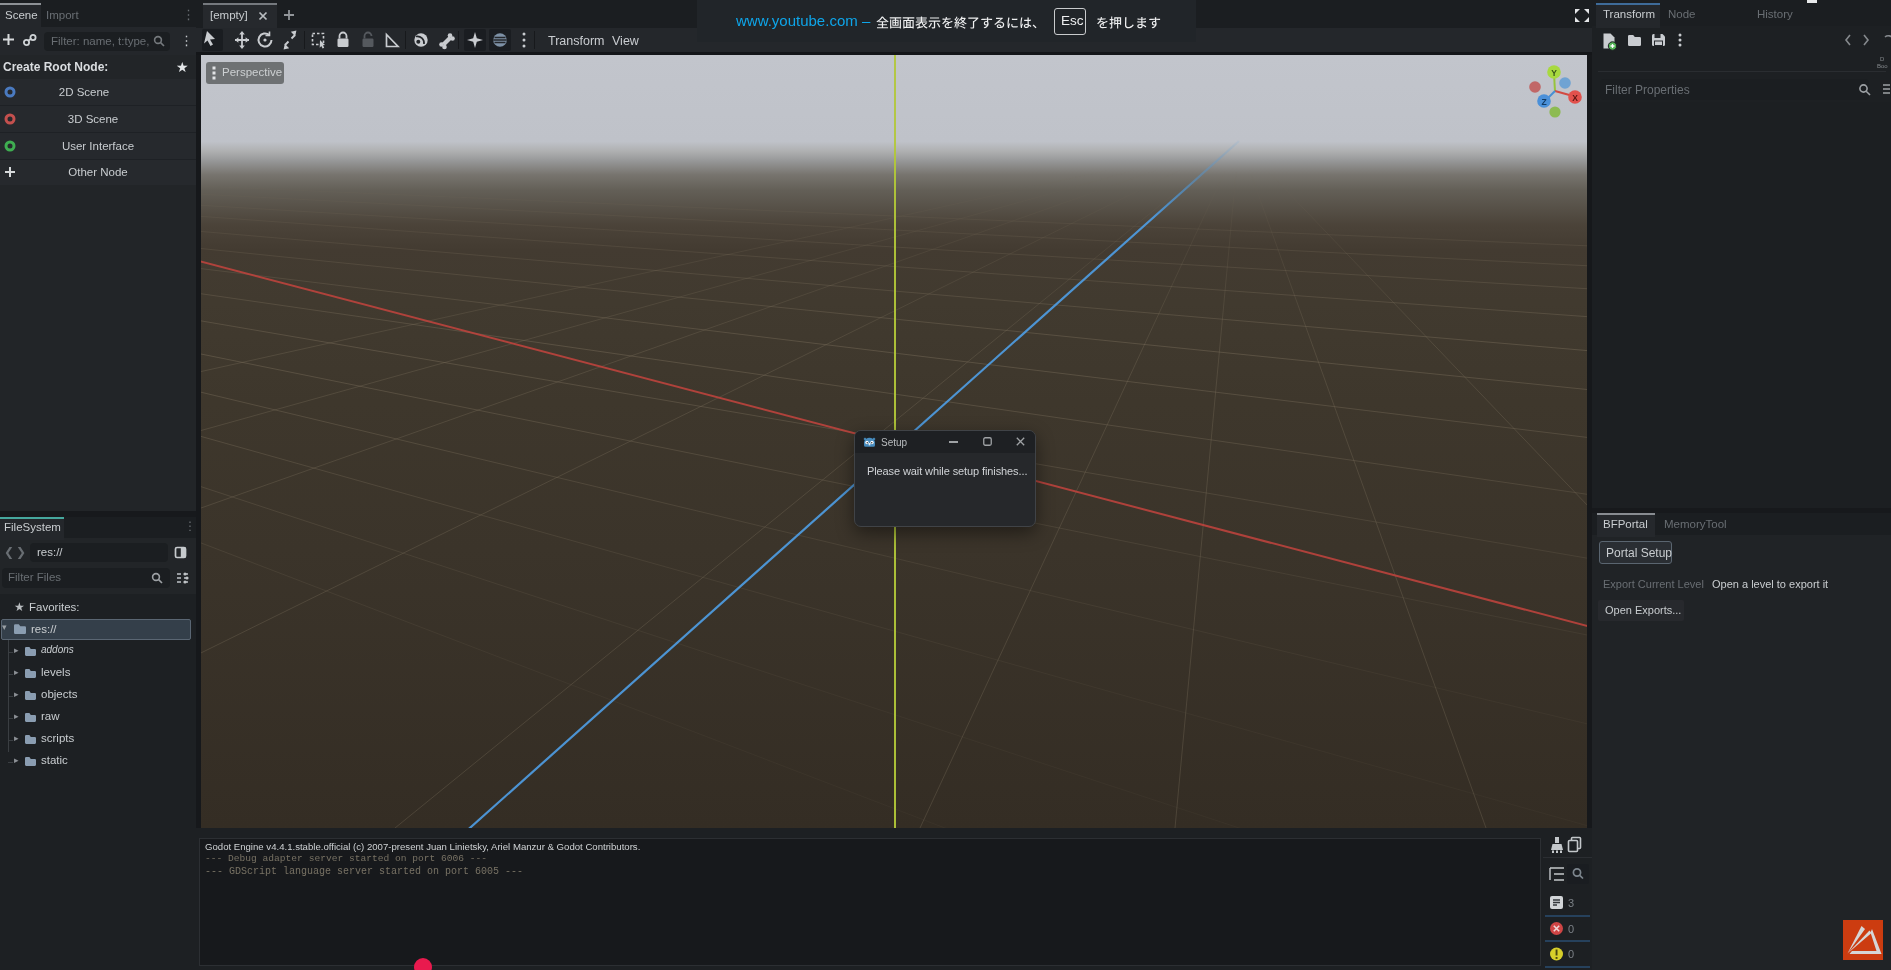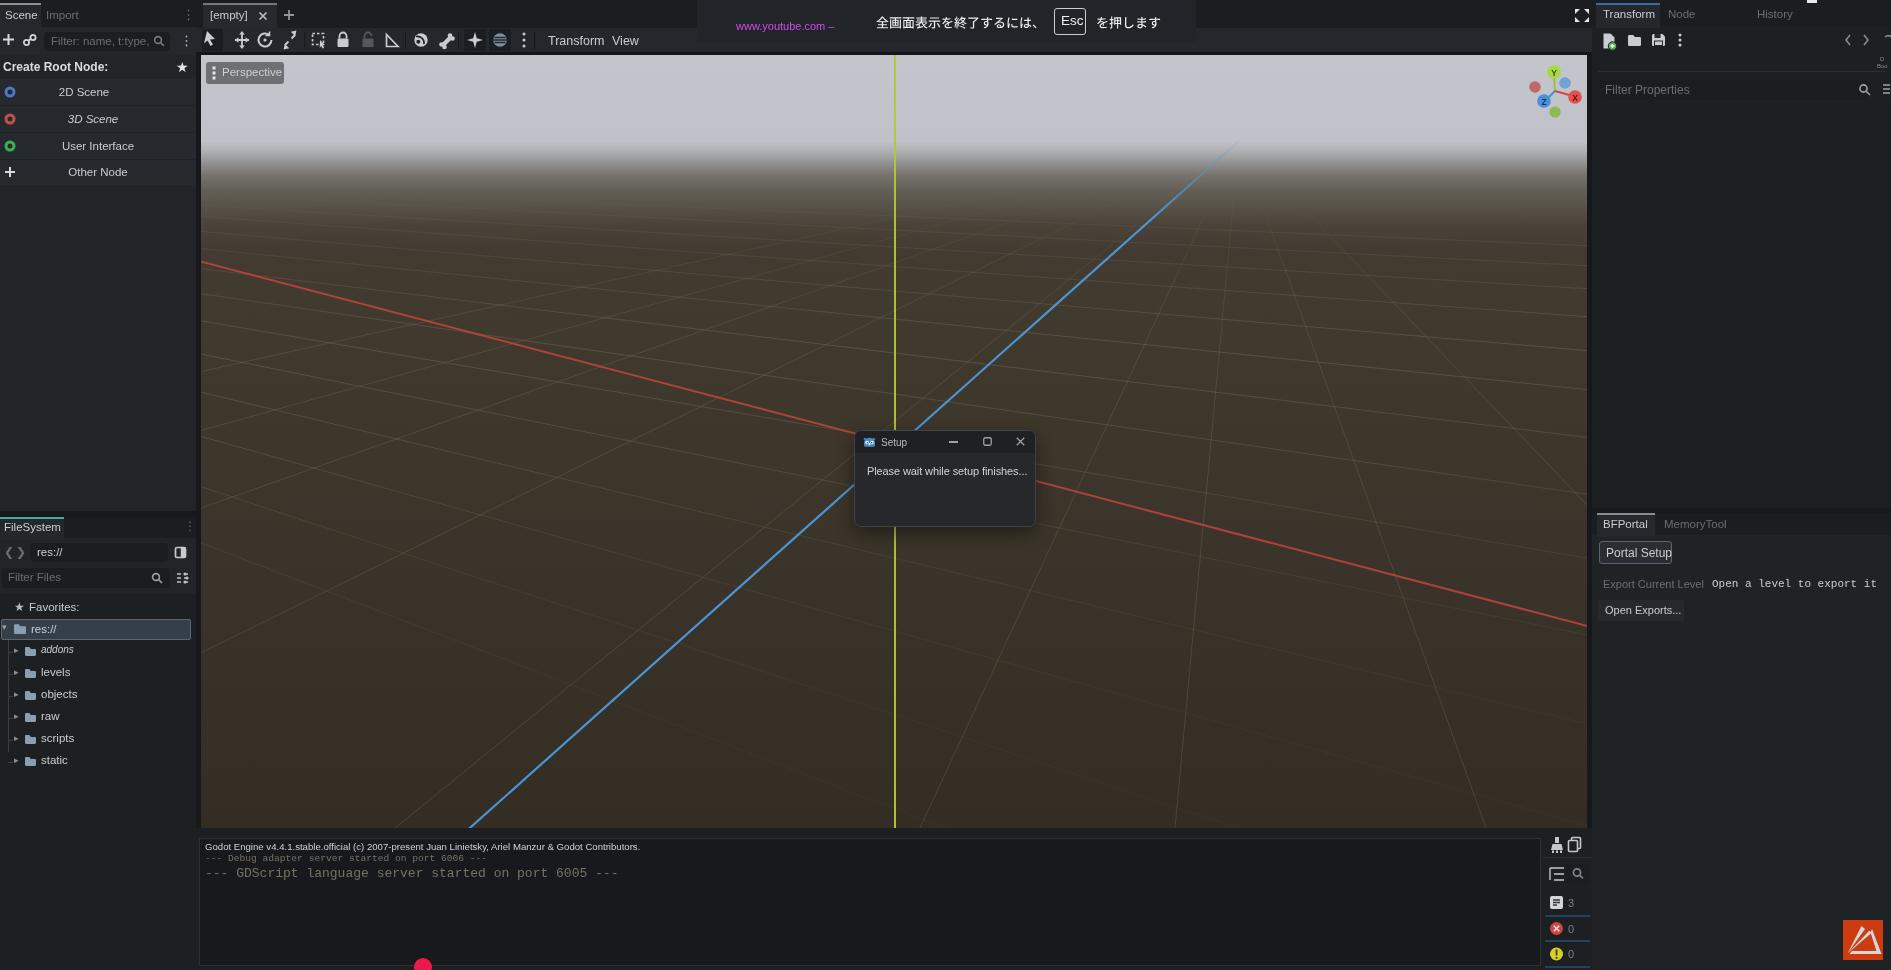--- a/index.html
+++ b/index.html
@@ -46,21 +46,21 @@
   <svg class="abs" style="left:4px;top:113px;" width="12" height="12">
         <circle cx="6" cy="6" r="4" fill="none" stroke="#c4504e" stroke-width="3"></circle>
       </svg>
   <svg class="abs" style="left:4px;top:140px;" width="12" height="12">
         <circle cx="6" cy="6" r="4" fill="none" stroke="#3fae51" stroke-width="3"></circle>
       </svg>
   <svg class="abs" style="left:4px;top:166px;" width="12" height="12">
         <path d="M6 1v10M1 6h10" stroke="#d6d9db" stroke-width="2"></path>
       </svg>
   <div class="abs txt" style="left:0;top:86px;width:168px;text-align:center;">2D Scene</div>
-  <div class="abs txt" style="left:0;top:113px;width:186px;text-align:center;font-style:italic;">3D Scene</div>
+  <div class="abs txt" style="left:0;top:113px;width:186px;text-align:center;">3D Scene</div>
   <div class="abs txt" style="left:0;top:140px;width:196px;text-align:center;">User Interface</div>
   <div class="abs txt" style="left:0;top:166px;width:196px;text-align:center;">Other Node</div>
   <div class="abs" style="left:0;top:511px;width:196px;height:6px;background:#17191c;"></div>
   <div class="abs" style="left:0;top:517px;width:196px;height:453px;background:#222528;"></div>
   <div class="abs" style="left:0;top:517px;width:196px;height:21px;background:#1b1e21;"></div>
   <div class="abs" style="left:0;top:517px;width:64px;height:21px;background:#24272b;border-top:2px solid #46a89e;"></div>
   <div class="abs txt" style="left:4px;top:521px;font-size:11.5px;">FileSystem</div>
   <div class="abs dim" style="left:184px;top:519px;font-size:12px;">⋮</div>
   <div class="abs dim" style="left:4px;top:545px;font-size:12px;">❮</div>
   <div class="abs dim" style="left:16px;top:545px;font-size:12px;">❯</div>
@@ -311,21 +311,21 @@
           <text x="65" y="40.5" text-anchor="middle" font-size="8.5" font-weight="bold" fill="#5a1512" font-family="Liberation Sans">X</text>
 <circle cx="34" cy="41" r="6.8" fill="#4a90d9"></circle>
           <text x="34" y="44.5" text-anchor="middle" font-size="8.5" font-weight="bold" fill="#123a63" font-family="Liberation Sans">Z</text>
 <circle cx="45" cy="52" r="5.6" fill="#84ba3d" opacity="0.85"></circle>
 </svg>
 </div>
   <div class="abs" style="left:0;top:828px;width:1396px;height:142px;background:#1d2023;"></div>
   <div class="abs" style="left:3px;top:838px;width:1342px;height:128px;background:#17191c;border:1px solid #2c2f33;box-sizing:border-box;"></div>
   <div class="abs" style="left:9px;top:841px;font-family:Liberation Sans, sans-serif;font-size:9.6px;color:#cfd2d4;white-space:pre;">Godot Engine v4.4.1.stable.official (c) 2007-present Juan Linietsky, Ariel Manzur &amp; Godot Contributors.</div>
   <div class="abs" style="left:9px;top:853px;font-family:'Liberation Mono',monospace;font-size:9.6px;color:#787264;white-space:pre;">--- Debug adapter server started on port 6006 ---</div>
-  <div class="abs" style="left:9px;top:866px;font-family:'Liberation Mono',monospace;font-size:13px;color:#787264;white-space:pre;">--- GDScript language server started on port 6005 ---</div>
+  <div class="abs" style="left:9px;top:866px;font-family:'Liberation Mono',monospace;font-size:10px;color:#787264;white-space:pre;">--- GDScript language server started on port 6005 ---</div>
 <svg class="abs" style="left:1347px;top:832px;" width="49" height="138" viewBox="0 0 49 138">
 <g fill="#c3c7ca">
           <path d="M12 5h4v6h-4z"></path>
           <path d="M9.5 12h9l1.5 6h-12z"></path>
           <rect x="9" y="18.5" width="2" height="2.5"></rect>
           <rect x="13" y="18.5" width="2" height="2.5"></rect>
           <rect x="17" y="18.5" width="2" height="2.5"></rect>
         </g>
 <g fill="none" stroke="#c3c7ca" stroke-width="1.6">
           <rect x="28.5" y="5.5" width="9" height="11" rx="1"></rect>
@@ -397,21 +397,21 @@
   <div class="abs" style="left:0;top:102px;width:299px;height:406px;background:#1c1f22;"></div>
   <div class="abs" style="left:0;top:508px;width:299px;height:5px;background:#17191c;"></div>
   <div class="abs" style="left:0;top:513px;width:299px;height:457px;background:#202326;"></div>
   <div class="abs" style="left:0;top:513px;width:299px;height:22px;background:#1b1e21;"></div>
   <div class="abs" style="left:5px;top:513px;width:58px;height:22px;background:#25282c;border-top:2px solid #888c91;"></div>
   <div class="abs txt" style="left:11px;top:518px;font-size:11.5px;">BFPortal</div>
   <div class="abs txt dim" style="left:72px;top:518px;font-size:11.5px;">MemoryTool</div>
   <div class="abs" style="left:7px;top:541px;width:73px;height:23px;background:#2a2e33;border:1px solid #5a6570;border-radius:3px;box-sizing:border-box;"></div>
   <div class="abs txt" style="left:14px;top:546px;font-size:12px;">Portal Setup</div>
   <div class="abs dim" style="left:11px;top:578px;font-size:11px;">Export Current Level</div>
-  <div class="abs txt" style="left:120px;top:578px;font-size:11px;font-family:Liberation Mono, monospace;">Open a level to export it</div>
+  <div class="abs txt" style="left:120px;top:578px;font-size:11px;">Open a level to export it</div>
   <div class="abs" style="left:6px;top:600px;width:86px;height:21px;background:#27292d;border-radius:2px;"></div>
   <div class="abs txt" style="left:13px;top:604px;font-size:11px;">Open Exports...</div>
 </div>
 <div class="abs" style="left:854px;top:430px;width:182px;height:97px;background:#26282b;border:1px solid #404347;border-radius:7px;box-shadow:0 6px 18px rgba(0,0,0,0.45);box-sizing:border-box;">
 <div style="position:absolute;left:0;top:0;width:100%;height:22px;background:#1e2023;border-radius:6px 6px 0 0;"></div>
 <svg style="position:absolute;left:8px;top:5px;" width="13" height="12" viewBox="0 0 26 24">
         <path d="M2 14c0-2 .5-4 1.5-5.5L1 6l3-3 2.6 2.3A10.5 10.5 0 0 1 13 3.5c2.5 0 4.7.7 6.4 1.8L22 3l3 3-2.5 2.5c1 1.6 1.5 3.5 1.5 5.5v4.5a3 3 0 0 1-3 3H5a3 3 0 0 1-3-3z" fill="#478cbf"></path>
         <circle cx="8" cy="13" r="3.4" fill="#fff"></circle>
         <circle cx="18" cy="13" r="3.4" fill="#fff"></circle>
         <circle cx="8.6" cy="13.4" r="1.6" fill="#414042"></circle>
@@ -422,21 +422,21 @@
 <div style="position:absolute;left:94px;top:10px;width:9px;height:1.5px;background:#9fa2a5;"></div>
 <svg style="position:absolute;left:128px;top:6px;" width="9" height="9">
         <rect x="0.75" y="0.75" width="7.5" height="7.5" rx="1.5" fill="none" stroke="#9fa2a5" stroke-width="1.3"></rect>
       </svg>
 <svg style="position:absolute;left:161px;top:6px;" width="9" height="9">
         <path d="M0.8 0.8l7.4 7.4M8.2 0.8L0.8 8.2" stroke="#9fa2a5" stroke-width="1.3"></path>
       </svg>
 <div style="position:absolute;left:12px;top:34px;color:#d0d3d6;font-size:11px;letter-spacing:-0.1px;white-space:nowrap;">Please wait while setup finishes...</div>
 </div>
 <div class="abs" style="left:697px;top:0;width:499px;height:42px;background:#212529;"></div>
-<div class="abs" style="left:736px;top:20px;color:#d946ef;font-size:11px;white-space:nowrap;">www.youtube.com –</div>
+<div class="abs" style="left:736px;top:12px;color:#0ea5e9;font-size:15px;white-space:nowrap;">www.youtube.com –</div>
 <svg class="abs" style="left:876px;top:0;" width="180" height="42" viewBox="0 0 180 42">
       <g fill="#eeeff0" transform="translate(0,27.5)">
         <path transform="translate(0.00,0) scale(0.0130,-0.0130)" d="M496 756Q465 711 422 663Q378 614 324 567Q271 519 211 475Q152 432 89 396Q80 412 63 433Q46 455 31 468Q118 515 198 579Q278 642 343 712Q407 782 445 846H538Q578 790 628 736Q678 682 736 635Q793 587 853 547Q913 508 972 480Q955 463 940 442Q924 420 912 400Q854 433 795 475Q735 517 679 565Q624 612 576 661Q529 710 496 756ZM158 254H841V174H158ZM205 477H800V396H205ZM76 25H930V-57H76ZM449 442H545V-21H449Z"></path>
 <path transform="translate(13.00,0) scale(0.0130,-0.0130)" d="M136 64H864V-22H136ZM55 780H946V695H55ZM86 607H174V-83H86ZM828 607H916V-81H828ZM450 754H542V557H450ZM457 561H536V173H457ZM334 333V218H660V333ZM334 519V404H660V519ZM258 594H739V142H258Z"></path>
 <path transform="translate(26.00,0) scale(0.0130,-0.0130)" d="M357 400H626V327H357ZM357 228H628V155H357ZM156 53H851V-31H156ZM99 581H900V-84H808V497H187V-84H99ZM316 527H398V14H316ZM590 527H673V17H590ZM441 740 547 717Q531 665 514 611Q498 558 483 520L401 542Q409 570 417 605Q424 639 431 675Q438 711 441 740ZM55 780H948V694H55Z"></path>
 <path transform="translate(39.00,0) scale(0.0130,-0.0130)" d="M97 766H906V688H97ZM143 616H867V543H143ZM60 464H939V386H60ZM452 844H544V401H452ZM450 437 528 399Q489 357 437 317Q385 276 326 241Q266 206 204 178Q142 150 83 131Q77 142 66 156Q56 170 45 183Q34 196 24 205Q82 221 143 246Q204 271 261 301Q319 332 367 366Q416 401 450 437ZM581 424Q610 320 662 235Q713 150 790 91Q867 31 972 0Q962 -9 951 -24Q939 -38 929 -53Q919 -68 912 -80Q802 -42 722 26Q641 94 587 190Q533 286 499 407ZM847 359 921 303Q885 275 843 247Q802 219 761 194Q720 169 684 149L628 199Q663 220 703 247Q743 274 781 304Q819 333 847 359ZM134 1Q193 13 270 30Q346 48 432 68Q518 88 603 108L612 27Q533 7 453 -13Q372 -33 298 -50Q223 -68 162 -83ZM274 241 336 303 364 295V-1H274Z"></path>
 <path transform="translate(52.00,0) scale(0.0130,-0.0130)" d="M453 482H551V29Q551 -12 540 -34Q529 -56 499 -67Q469 -78 423 -80Q376 -83 310 -83Q307 -62 298 -35Q288 -7 277 13Q310 12 341 11Q372 10 396 11Q419 11 428 11Q442 11 448 16Q453 20 453 31ZM221 351 316 326Q292 266 260 207Q227 148 189 97Q152 46 114 8Q105 16 90 27Q74 37 58 47Q42 57 30 63Q89 114 140 192Q190 269 221 351ZM679 316 764 351Q799 305 834 251Q869 196 897 143Q925 90 940 47L847 7Q835 48 808 102Q782 156 748 212Q714 268 679 316ZM148 772H853V683H148ZM58 530H943V440H58Z"></path>
 <path transform="translate(65.00,0) scale(0.0130,-0.0130)" d="M469 795Q463 766 453 724Q443 683 423 631Q405 589 381 544Q356 499 329 463Q346 473 369 480Q392 487 416 490Q440 494 459 494Q519 494 560 460Q600 426 600 361Q600 342 600 313Q601 283 601 251Q602 219 603 188Q604 158 604 134H512Q513 153 514 179Q515 205 515 233Q516 262 516 288Q516 314 516 334Q515 379 489 399Q463 419 427 419Q381 419 337 398Q292 377 260 347Q238 326 216 299Q194 272 169 241L86 302Q156 368 204 427Q252 486 283 540Q314 593 332 640Q348 681 358 724Q368 766 370 803ZM115 692Q155 687 203 684Q251 681 286 681Q353 681 431 684Q509 688 588 695Q667 702 739 715L738 626Q685 618 626 612Q566 606 504 603Q442 599 385 598Q328 596 281 596Q260 596 232 597Q204 597 173 599Q143 601 115 603ZM889 436Q875 432 857 426Q840 420 822 413Q805 406 790 400Q739 380 671 352Q603 324 532 287Q483 262 448 236Q412 210 393 183Q373 155 373 123Q373 96 385 80Q397 64 419 55Q441 46 472 43Q503 40 541 40Q601 40 677 46Q752 53 818 65L815 -32Q779 -36 731 -41Q683 -45 633 -47Q583 -49 538 -49Q464 -49 405 -36Q345 -22 310 12Q275 46 275 108Q275 156 297 195Q319 234 355 266Q392 298 436 325Q481 352 525 374Q572 399 613 417Q654 436 690 451Q726 467 758 481Q783 493 805 503Q827 513 850 525Z"></path>
 <path transform="translate(78.00,0) scale(0.0130,-0.0130)" d="M562 256 615 313Q651 299 690 280Q728 260 762 240Q797 220 820 202L766 139Q743 158 709 179Q674 201 636 221Q598 241 562 256ZM453 70 506 134Q556 120 609 102Q663 84 714 63Q766 42 812 21Q857 0 891 -19L838 -90Q794 -63 729 -33Q665 -3 592 24Q520 51 453 70ZM580 844 669 829Q631 743 572 656Q513 568 425 496Q419 505 408 516Q396 527 385 538Q373 548 363 554Q417 596 459 645Q501 695 531 746Q562 798 580 844ZM578 742H842V663H539ZM816 742H834L850 746L906 714Q862 606 790 519Q718 431 629 367Q541 302 447 262Q441 273 432 286Q422 300 411 313Q400 326 390 333Q482 369 566 426Q650 483 716 559Q782 635 816 726ZM566 677Q605 601 669 532Q733 464 812 410Q892 356 978 326Q969 317 958 304Q946 290 936 277Q926 263 920 252Q831 289 750 349Q670 409 604 486Q539 564 493 651ZM190 843 269 812Q250 776 228 735Q207 695 186 658Q164 621 145 594L84 621Q102 651 122 690Q142 728 160 769Q178 809 190 843ZM303 727 378 693Q344 636 302 573Q260 509 218 451Q176 392 137 348L83 379Q111 413 141 456Q171 499 201 546Q231 593 257 640Q283 687 303 727ZM34 623 79 684Q106 661 134 633Q162 605 186 578Q210 550 223 528L175 458Q162 482 139 511Q115 540 88 570Q61 599 34 623ZM270 493 332 518Q352 486 370 449Q388 412 402 377Q417 342 423 314L356 284Q351 312 337 348Q324 384 306 422Q289 460 270 493ZM31 398Q98 400 189 404Q281 408 377 412L376 339Q286 333 197 327Q109 321 39 317ZM294 252 359 273Q379 231 397 180Q415 129 423 91L355 67Q348 105 330 157Q313 209 294 252ZM83 266 160 252Q151 181 133 112Q115 43 92 -5Q85 1 72 7Q59 13 45 20Q32 26 22 29Q46 75 61 138Q75 201 83 266ZM192 361H272V-85H192Z"></path>
 <path transform="translate(91.00,0) scale(0.0130,-0.0130)" d="M455 502H551V28Q551 -14 538 -36Q526 -58 493 -69Q461 -79 409 -81Q358 -84 283 -84Q279 -64 268 -37Q256 -11 246 8Q285 7 322 6Q359 5 388 6Q416 6 427 6Q443 7 449 12Q455 17 455 30ZM99 768H813V679H99ZM780 768H804L825 774L896 722Q852 668 793 613Q735 557 671 507Q607 457 546 421Q539 432 528 443Q517 455 505 466Q494 478 484 485Q525 509 568 542Q612 574 651 609Q691 645 725 680Q758 716 780 745Z"></path>

